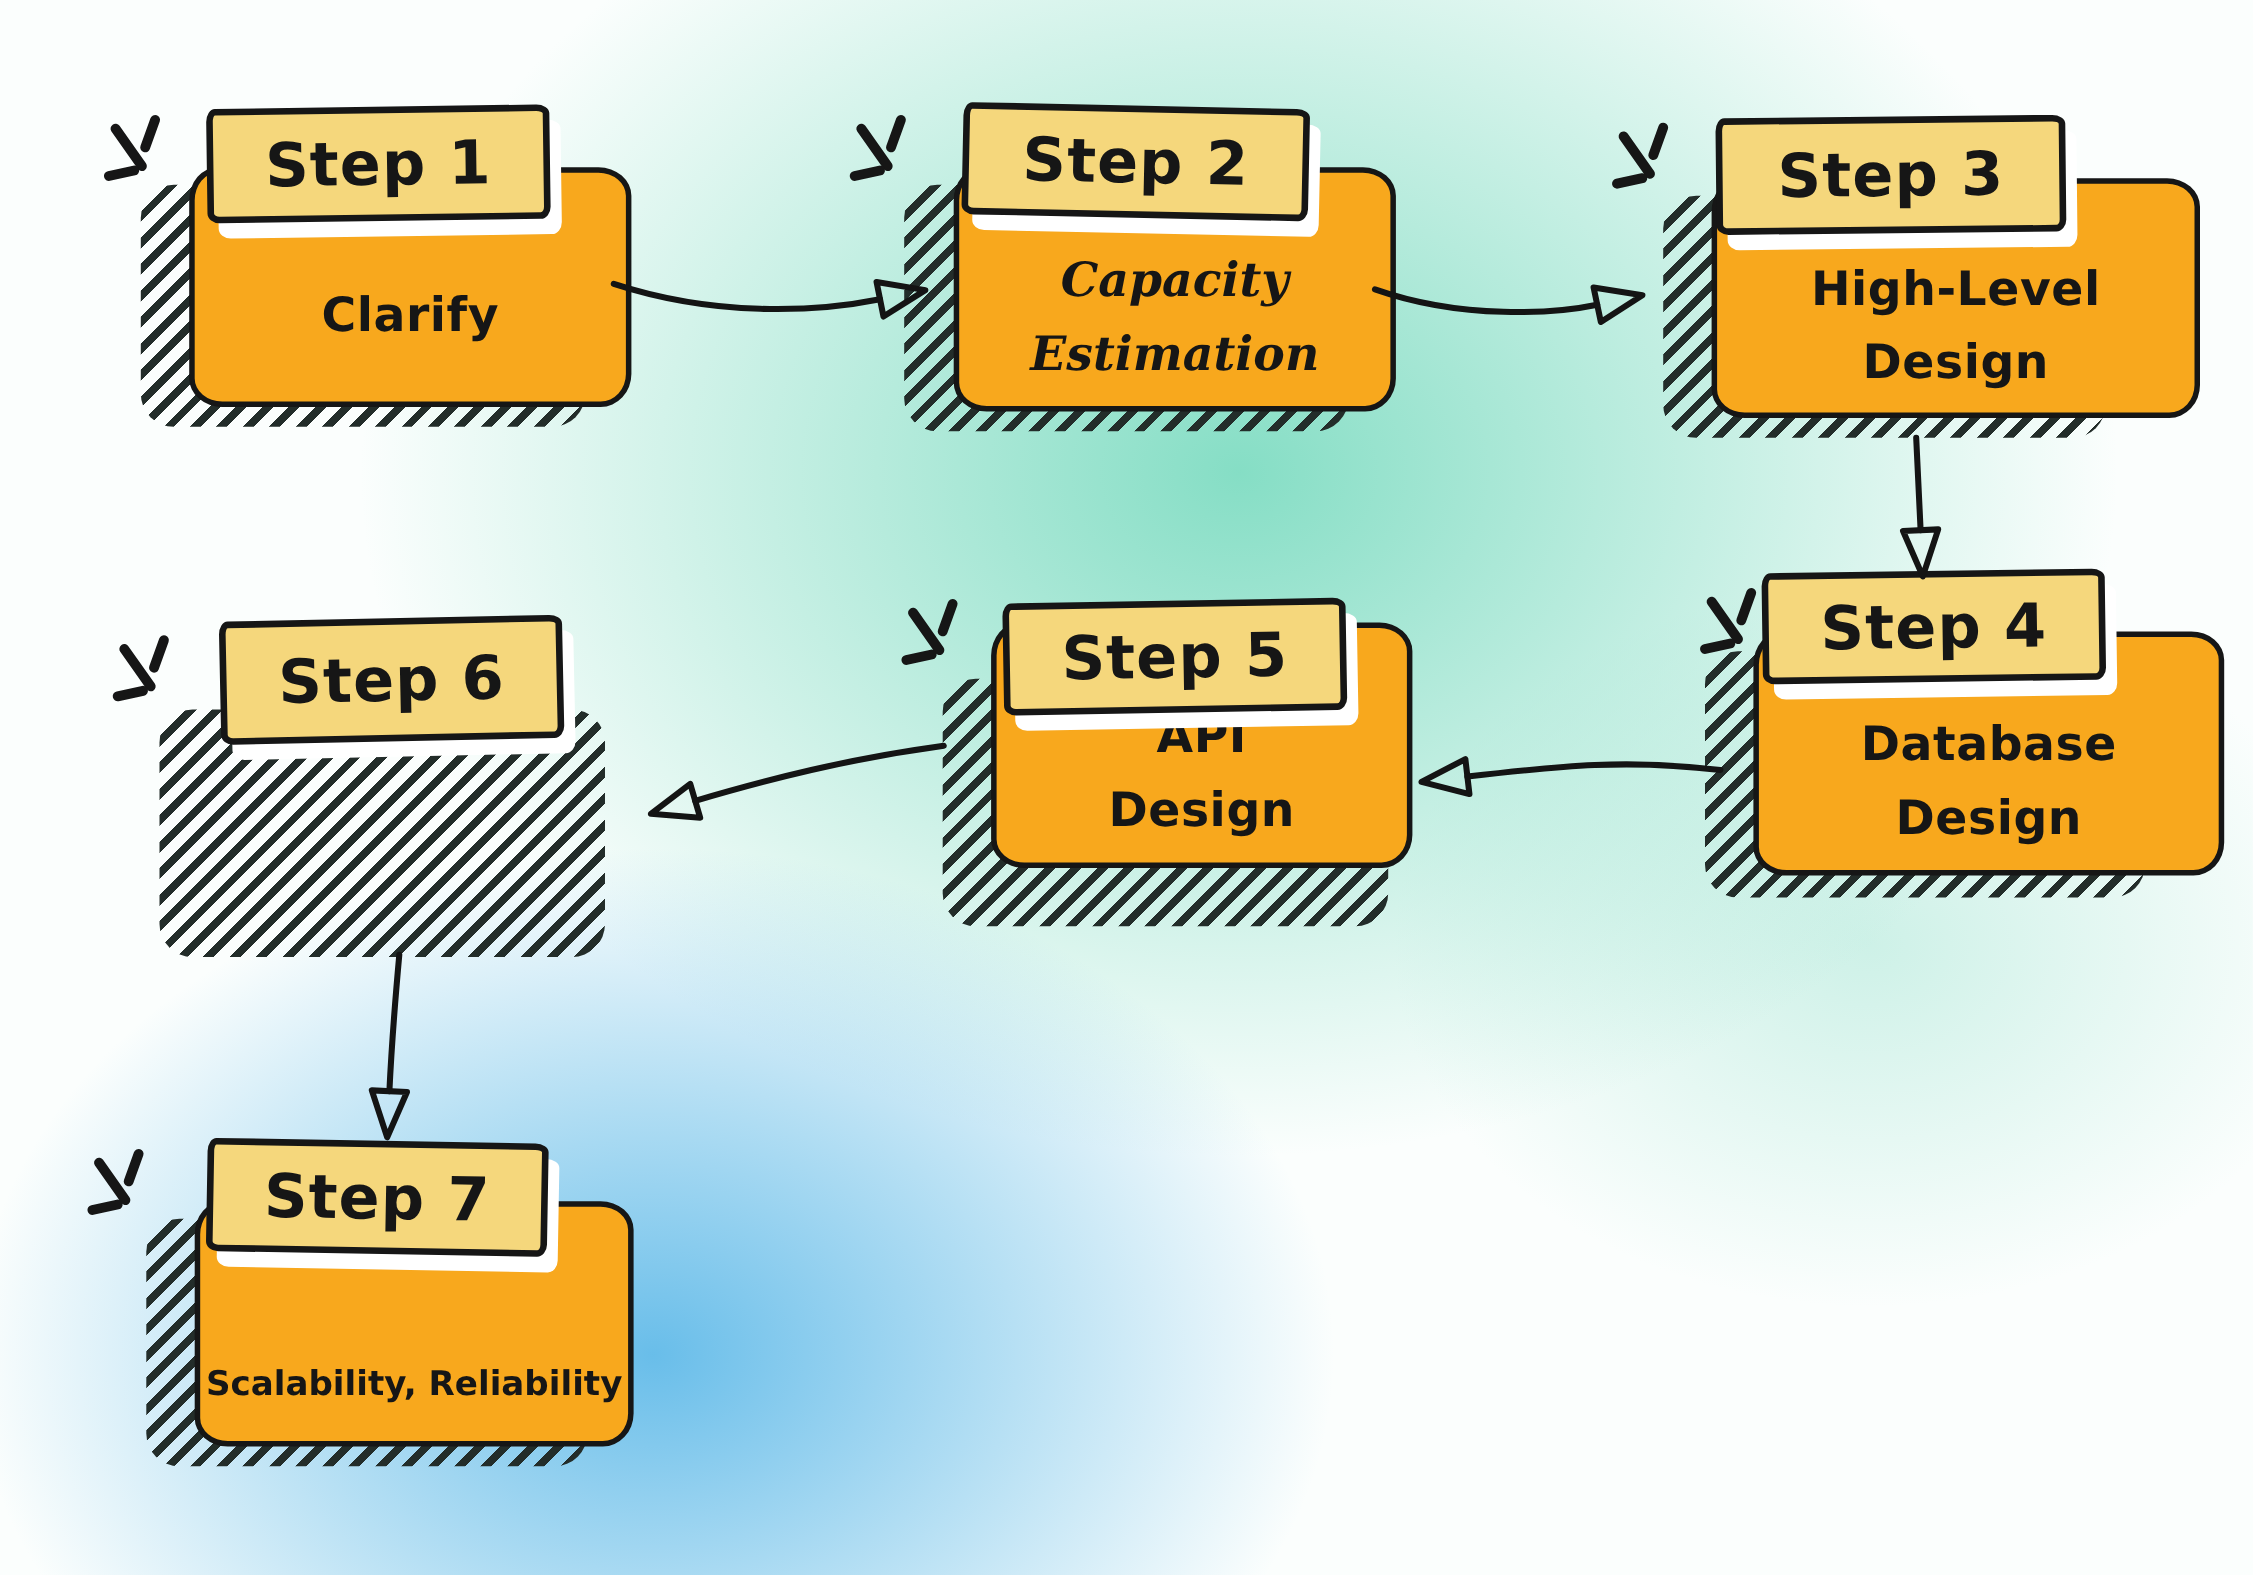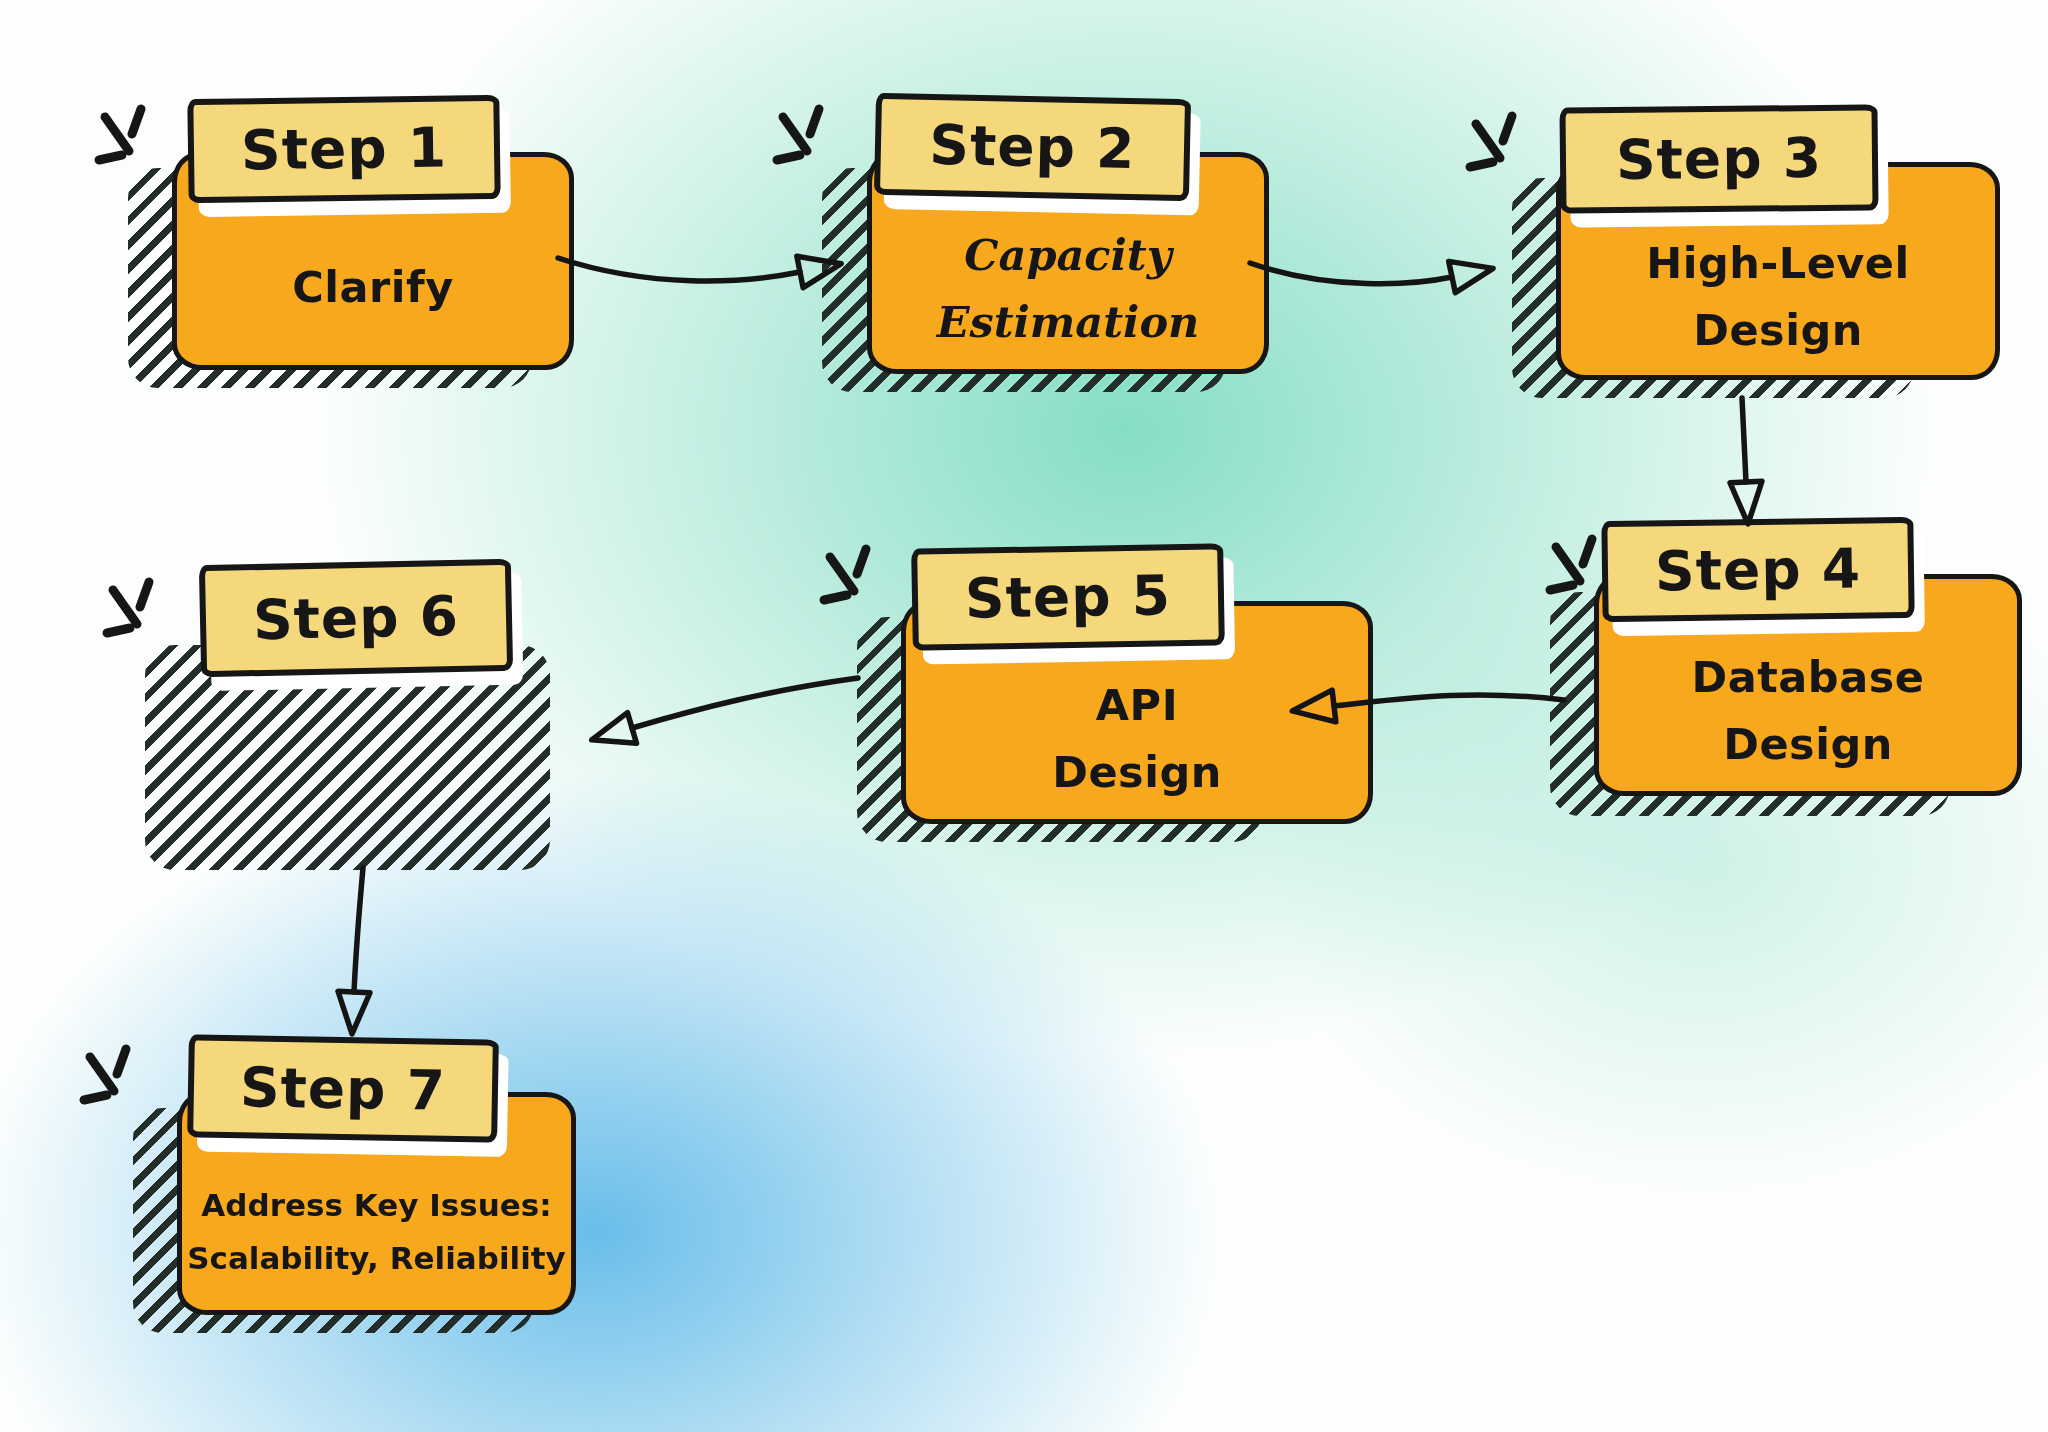--- a/index.html
+++ b/index.html
@@ -126,21 +126,21 @@
   </div>
 </div>
 
 <div class="step">
   <svg class="sparkle z1" style="left:820px;top:543px;width:70px;height:70px" viewBox="0 0 70 70">
     <line x1="10" y1="14" x2="34" y2="48"></line>
       <line x1="46" y1="6" x2="37" y2="31"></line>
       <line x1="4" y1="57" x2="27" y2="52"></line>
   </svg>
   <div class="hatch z1" style="left:857px;top:617px;width:405px;height:225px"></div>
-  <div class="box z2" style="left:877px;top:601px;width:472px;height:223px">
+  <div class="box z2" style="left:877px;top:566px;width:383px;height:223px">
     <div class="body-text">
       <span>API</span><br>
       <span>Design</span>
     </div>
   </div>
   <div class="label z3" style="left:912px;top:546px;width:312px;height:102px;transform:rotate(-1deg)">
     <span>Step 5</span>
   </div>
 </div>
 
@@ -158,21 +158,21 @@
 
 <div class="step">
   <svg class="sparkle z1" style="left:80px;top:1043px;width:70px;height:70px" viewBox="0 0 70 70">
     <line x1="10" y1="14" x2="34" y2="48"></line>
       <line x1="46" y1="6" x2="37" y2="31"></line>
       <line x1="4" y1="57" x2="27" y2="52"></line>
   </svg>
   <div class="hatch z1" style="left:133px;top:1108px;width:401px;height:225px"></div>
   <div class="box small z2" style="left:153px;top:1092px;width:399px;height:223px">
     <div class="body-text">
-      <span>Address Key Issues:</span><br>
+      <br>
       <span>Scalability, Reliability</span>
     </div>
   </div>
   <div class="label z3" style="left:188px;top:1037px;width:310px;height:103px;transform:rotate(1deg)">
     <span>Step 7</span>
   </div>
 </div>
 
 <svg id="arrow-layer" width="2048" height="1432" viewBox="0 0 2048 1432">
   <defs>

